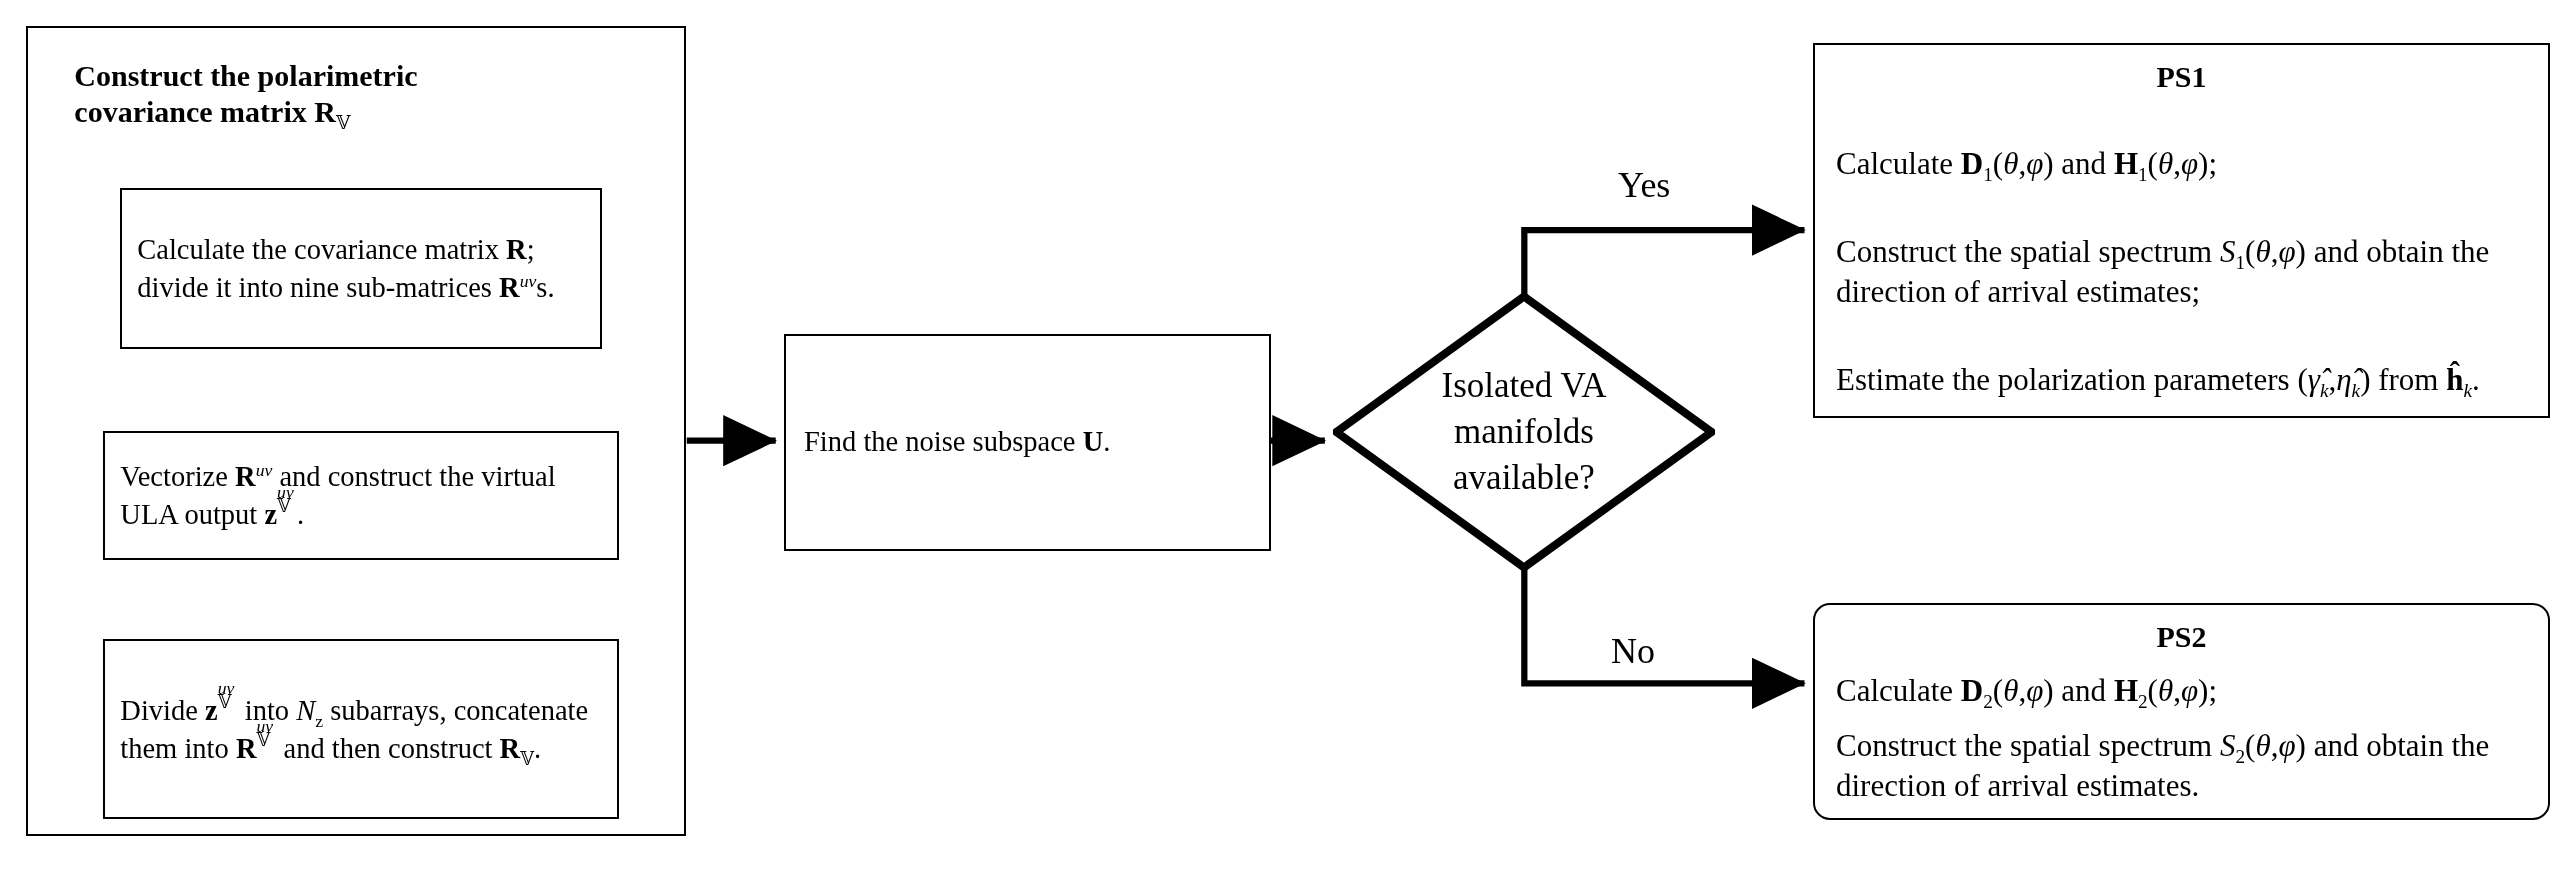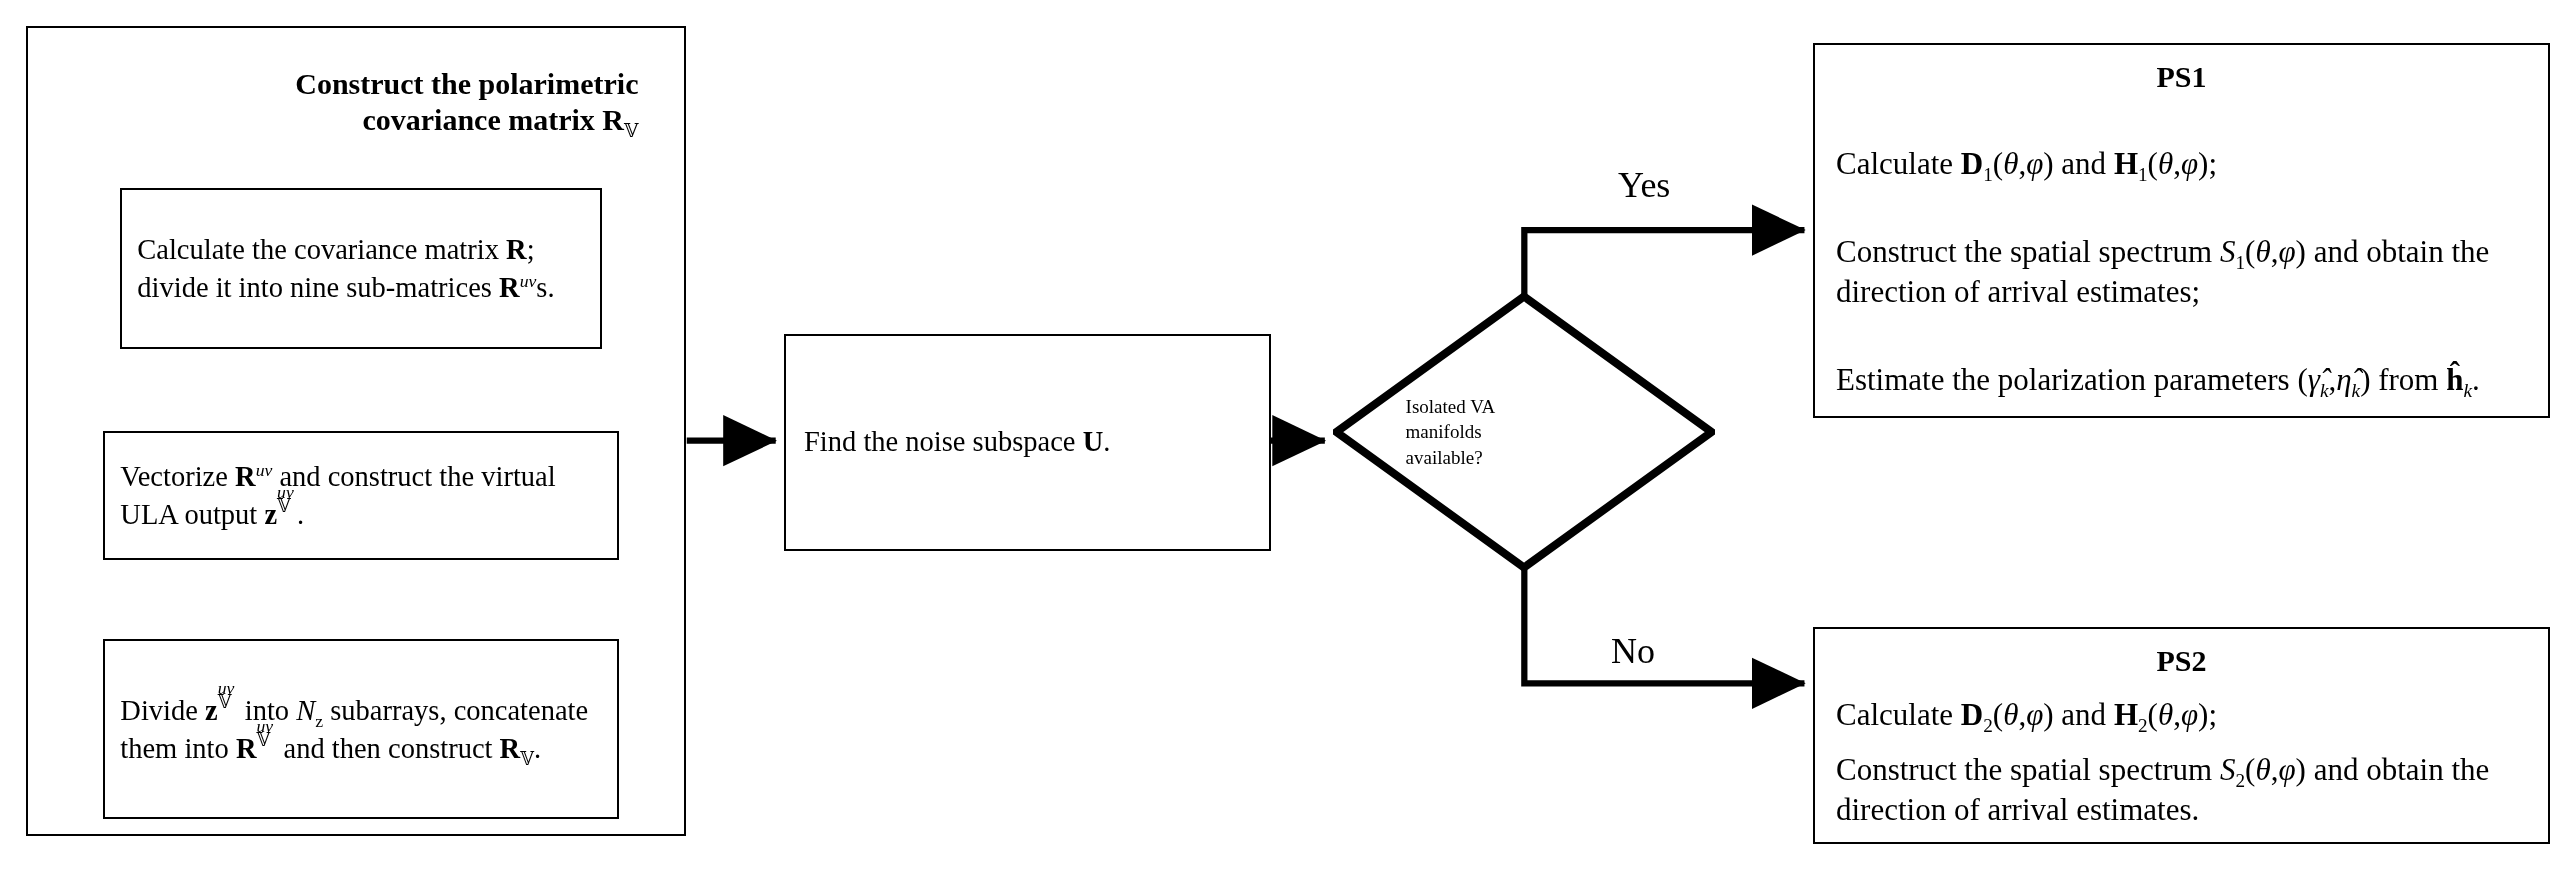--- a/index.html
+++ b/index.html
@@ -50,22 +50,22 @@
     width: 660px;
     height: 810px;
     border-width: 2.8px;
     justify-content: flex-start;
     align-items: center;
   }
   .group-title {
     font-weight: bold;
     font-size: 30px;
     line-height: 1.20;
-    text-align: right;
-    margin-top: 38px;
+    text-align: left;
+    margin-top: 30px;
     width: 86%;
   }
 
   
   .step-box {
     position: absolute;
     box-sizing: border-box;
     background: #ffffff;
     border: 2.1px solid #000000;
     display: flex;
@@ -112,39 +112,40 @@
     justify-content: center;
   }
   #node-decision svg {
     position: absolute;
     left: 0; top: 0;
     width: 100%; height: 100%;
   }
   #node-decision .diamond-label {
     position: relative;
     z-index: 2;
-    font-size: 19px;
+    text-align: center;
+    font-size: 35px;
     line-height: 1.32;
     width: 62%;
     font-family: Liberation Serif, serif;
   }
 
   
   .ps-box {
     position: absolute;
     box-sizing: border-box;
     background: #ffffff;
     border: 2.1px solid #000000;
     padding: 15.3px 21px 16.7px 21px;
     display: flex;
     flex-direction: column;
     justify-content: flex-start;
   }
   #node-ps1 { left: 1813px; top: 43px;  width: 737px; height: 375px; justify-content: space-between; }
-  #node-ps2 { left: 1813px; top: 627px; width: 737px; height: 217px; }
+  #node-ps2 { left: 1813px; top: 603px; width: 737px; height: 217px; border-radius: 17px; }
 
   .ps-title {
     font-weight: bold;
     font-size: 30px;
     text-align: center;
     line-height: 1.1;
     margin-bottom: 18px;
   }
   .ps-line {
     font-size: 31px;

